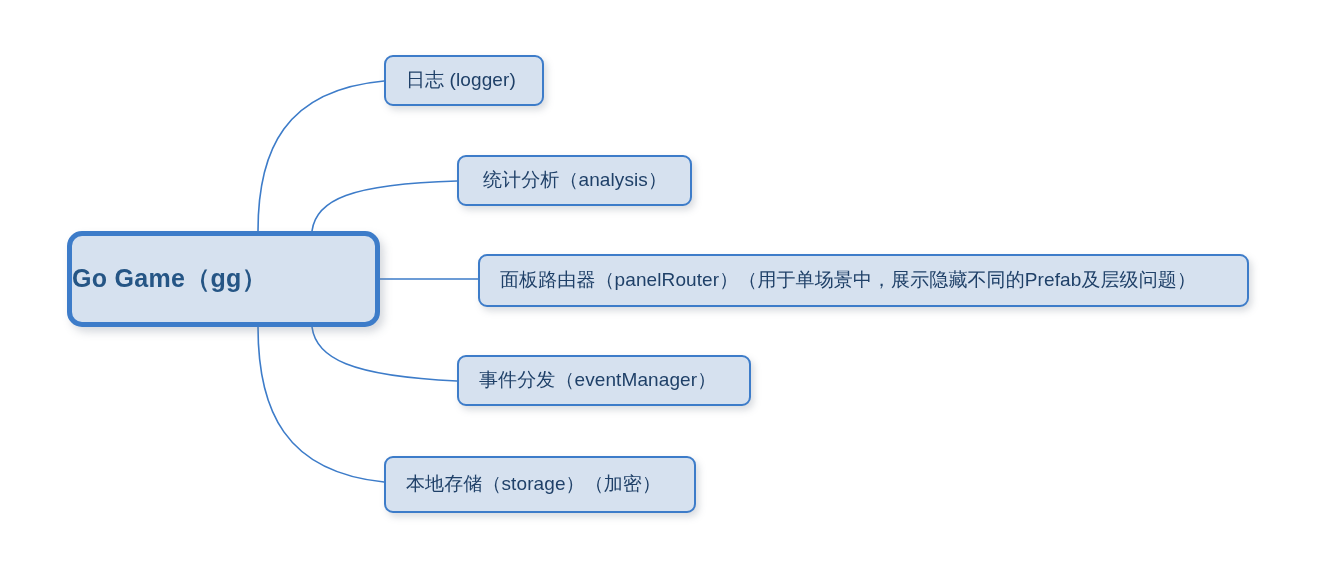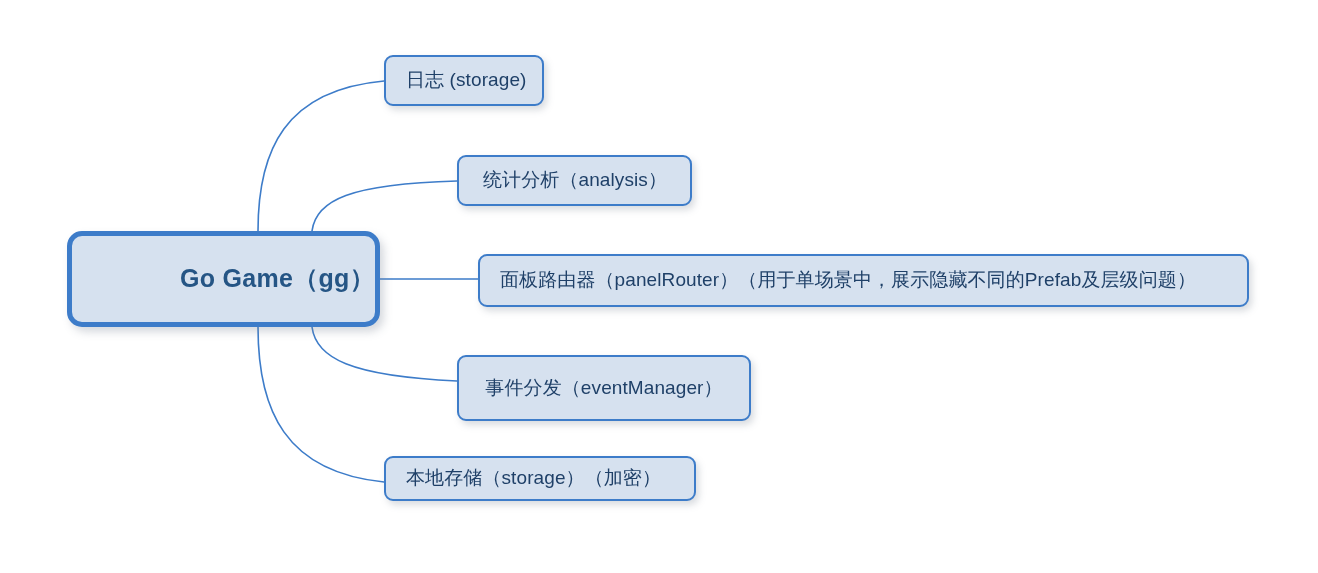--- a/index.html
+++ b/index.html
@@ -49,21 +49,21 @@
     letter-spacing: 0.1px;
   }
   .node.root {
     border-width: 5px;
     border-radius: 15px;
     background: #d6e1ef;
     justify-content: center;
     box-shadow: 4px 5px 9px rgba(120,130,145,0.30);
   }
   .node.root .label {
-    text-align: right;
+    text-align: left;
     font-size: 25px;
     font-weight: bold;
     color: #255585;
     letter-spacing: 0.3px;
   }
 </style>
 </head>
 <body>
 
 <div id="canvas">
@@ -74,29 +74,29 @@
       <path d="M 380,279 L 478,279" fill="none" stroke="#3d7cc9" stroke-width="1.6" stroke-linecap="round"></path>
       <path d="M 312,327 C 316,358 350,376 457,381" fill="none" stroke="#3d7cc9" stroke-width="1.6" stroke-linecap="round"></path>
       <path d="M 258,327 C 258,410 285,472 384,482" fill="none" stroke="#3d7cc9" stroke-width="1.6" stroke-linecap="round"></path>
     </svg>
 
   <div id="nodes">
       <div class="node root" style="left: 67px; top: 231px; width: 313px; height: 96px;">
         <span class="label">Go Game（gg）</span>
       </div>
       <div class="node child" style="left: 384px; top: 55px; width: 160px; height: 51px;">
-        <span class="label">日志 (storage)</span>
+        <span class="label">日志 (logger)</span>
       </div>
       <div class="node child" style="left: 457px; top: 155px; width: 235px; height: 51px; padding-left: 24px;">
         <span class="label">统计分析（analysis）</span>
       </div>
       <div class="node child" style="left: 478px; top: 254px; width: 771px; height: 53px;">
         <span class="label">面板路由器（panelRouter）（用于单场景中，展示隐藏不同的Prefab及层级问题）</span>
       </div>
-      <div class="node child" style="left: 457px; top: 355px; width: 294px; height: 66px; text-align: center;">
+      <div class="node child" style="left: 457px; top: 355px; width: 294px; height: 51px;">
         <span class="label">事件分发（eventManager）</span>
       </div>
-      <div class="node child" style="left: 384px; top: 456px; width: 312px; height: 45px;">
+      <div class="node child" style="left: 384px; top: 456px; width: 312px; height: 57px;">
         <span class="label">本地存储（storage）（加密）</span>
       </div>
     </div>
 
 </div>
 
 </body></html>

